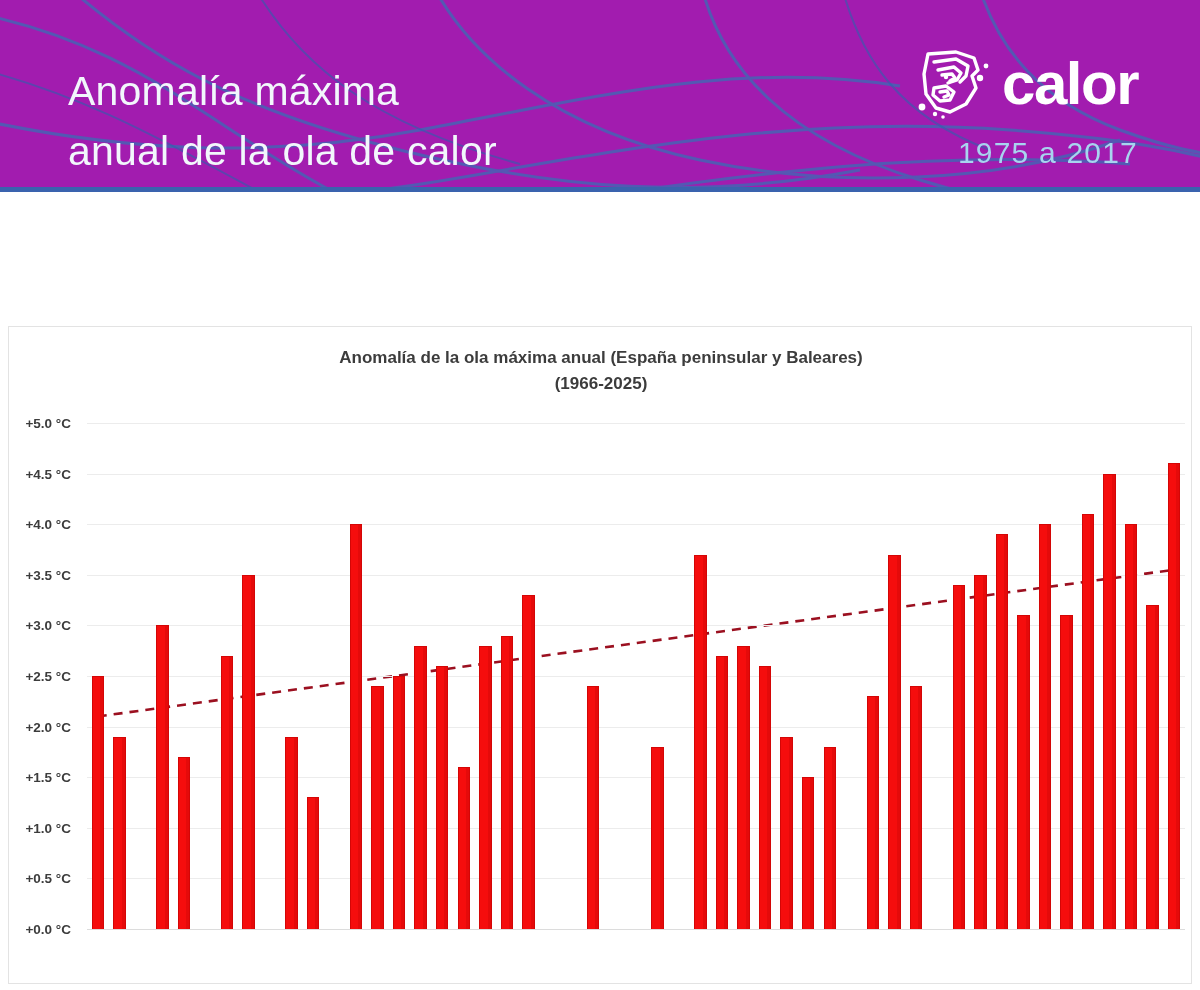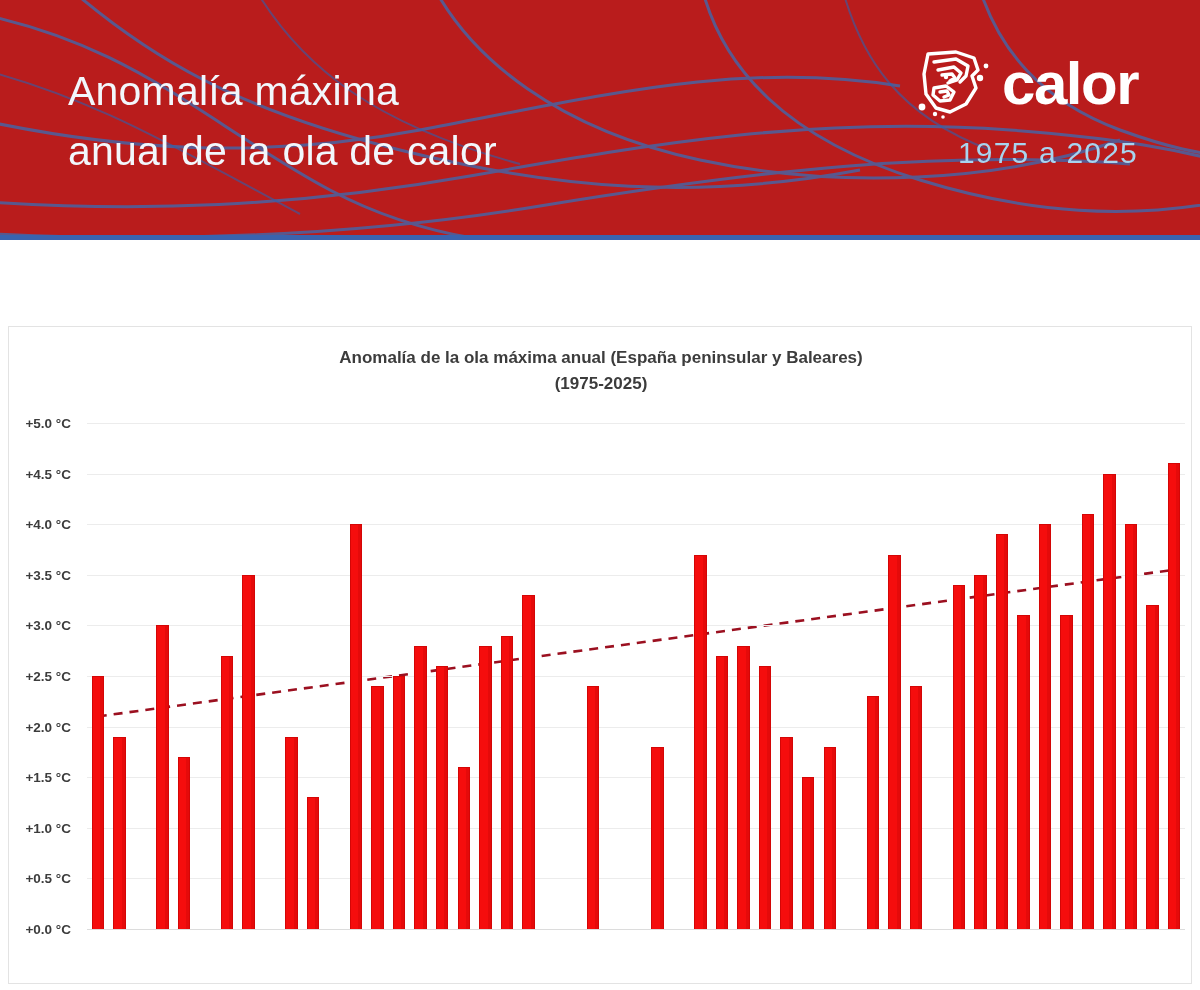--- a/index.html
+++ b/index.html
@@ -7,22 +7,22 @@
     width: 1200px; height: 990px;
     background: #ffffff;
     font-family: "Liberation Sans", sans-serif;
     overflow: hidden;
   }
 
   
   #header {
     position: relative;
     width: 1200px;
-    height: 240px;
-    background: #b91c1c;
+    height: 192px;
+    background: #a21caf;
     overflow: hidden;
   }
   #header-waves {
     position: absolute; inset: 0;
     width: 1200px; height: 240px;
     pointer-events: none;
   }
   #header-title {
     position: absolute;
     left: 68px;
@@ -185,29 +185,29 @@
           <circle cx="30" cy="29" r="2.2"></circle>
           <circle cx="6" cy="59" r="3.4"></circle>
           <circle cx="19" cy="66" r="2.2"></circle>
           <circle cx="27" cy="69" r="1.8"></circle>
           <circle cx="64" cy="30" r="3.2"></circle>
           <circle cx="70" cy="18" r="2.4"></circle>
         </g>
       </svg>
       <div id="brand-word">calor</div>
     </div>
-    <div id="brand-years">1975 a 2025</div>
+    <div id="brand-years">1975 a 2017</div>
   </div>
 
   <div id="header-bottom-rule"></div>
 </div>
 
 <div id="chart-card">
   <div id="chart-title">Anomalía de la ola máxima anual (España peninsular y Baleares)
-(1975-2025)</div>
+(1966-2025)</div>
 
   <div id="plot-wrap">
     <div id="plot">
       <svg id="trendline" viewBox="0 0 1098 506">
           <line x1="10.764705882352942" y1="293.48" x2="1087.235294117647" y2="146.74" stroke="#9b1020" stroke-width="2.6" stroke-dasharray="9,7"></line>
         </svg>
     <div class="axis-baseline" style="top: 506px;"></div>
         <div class="ytick-label" style="top: 506px;">+0.0 °C</div>
         <div class="gridline" style="top: 455.4px;"></div>
         <div class="ytick-label" style="top: 455.4px;">+0.5 °C</div>

